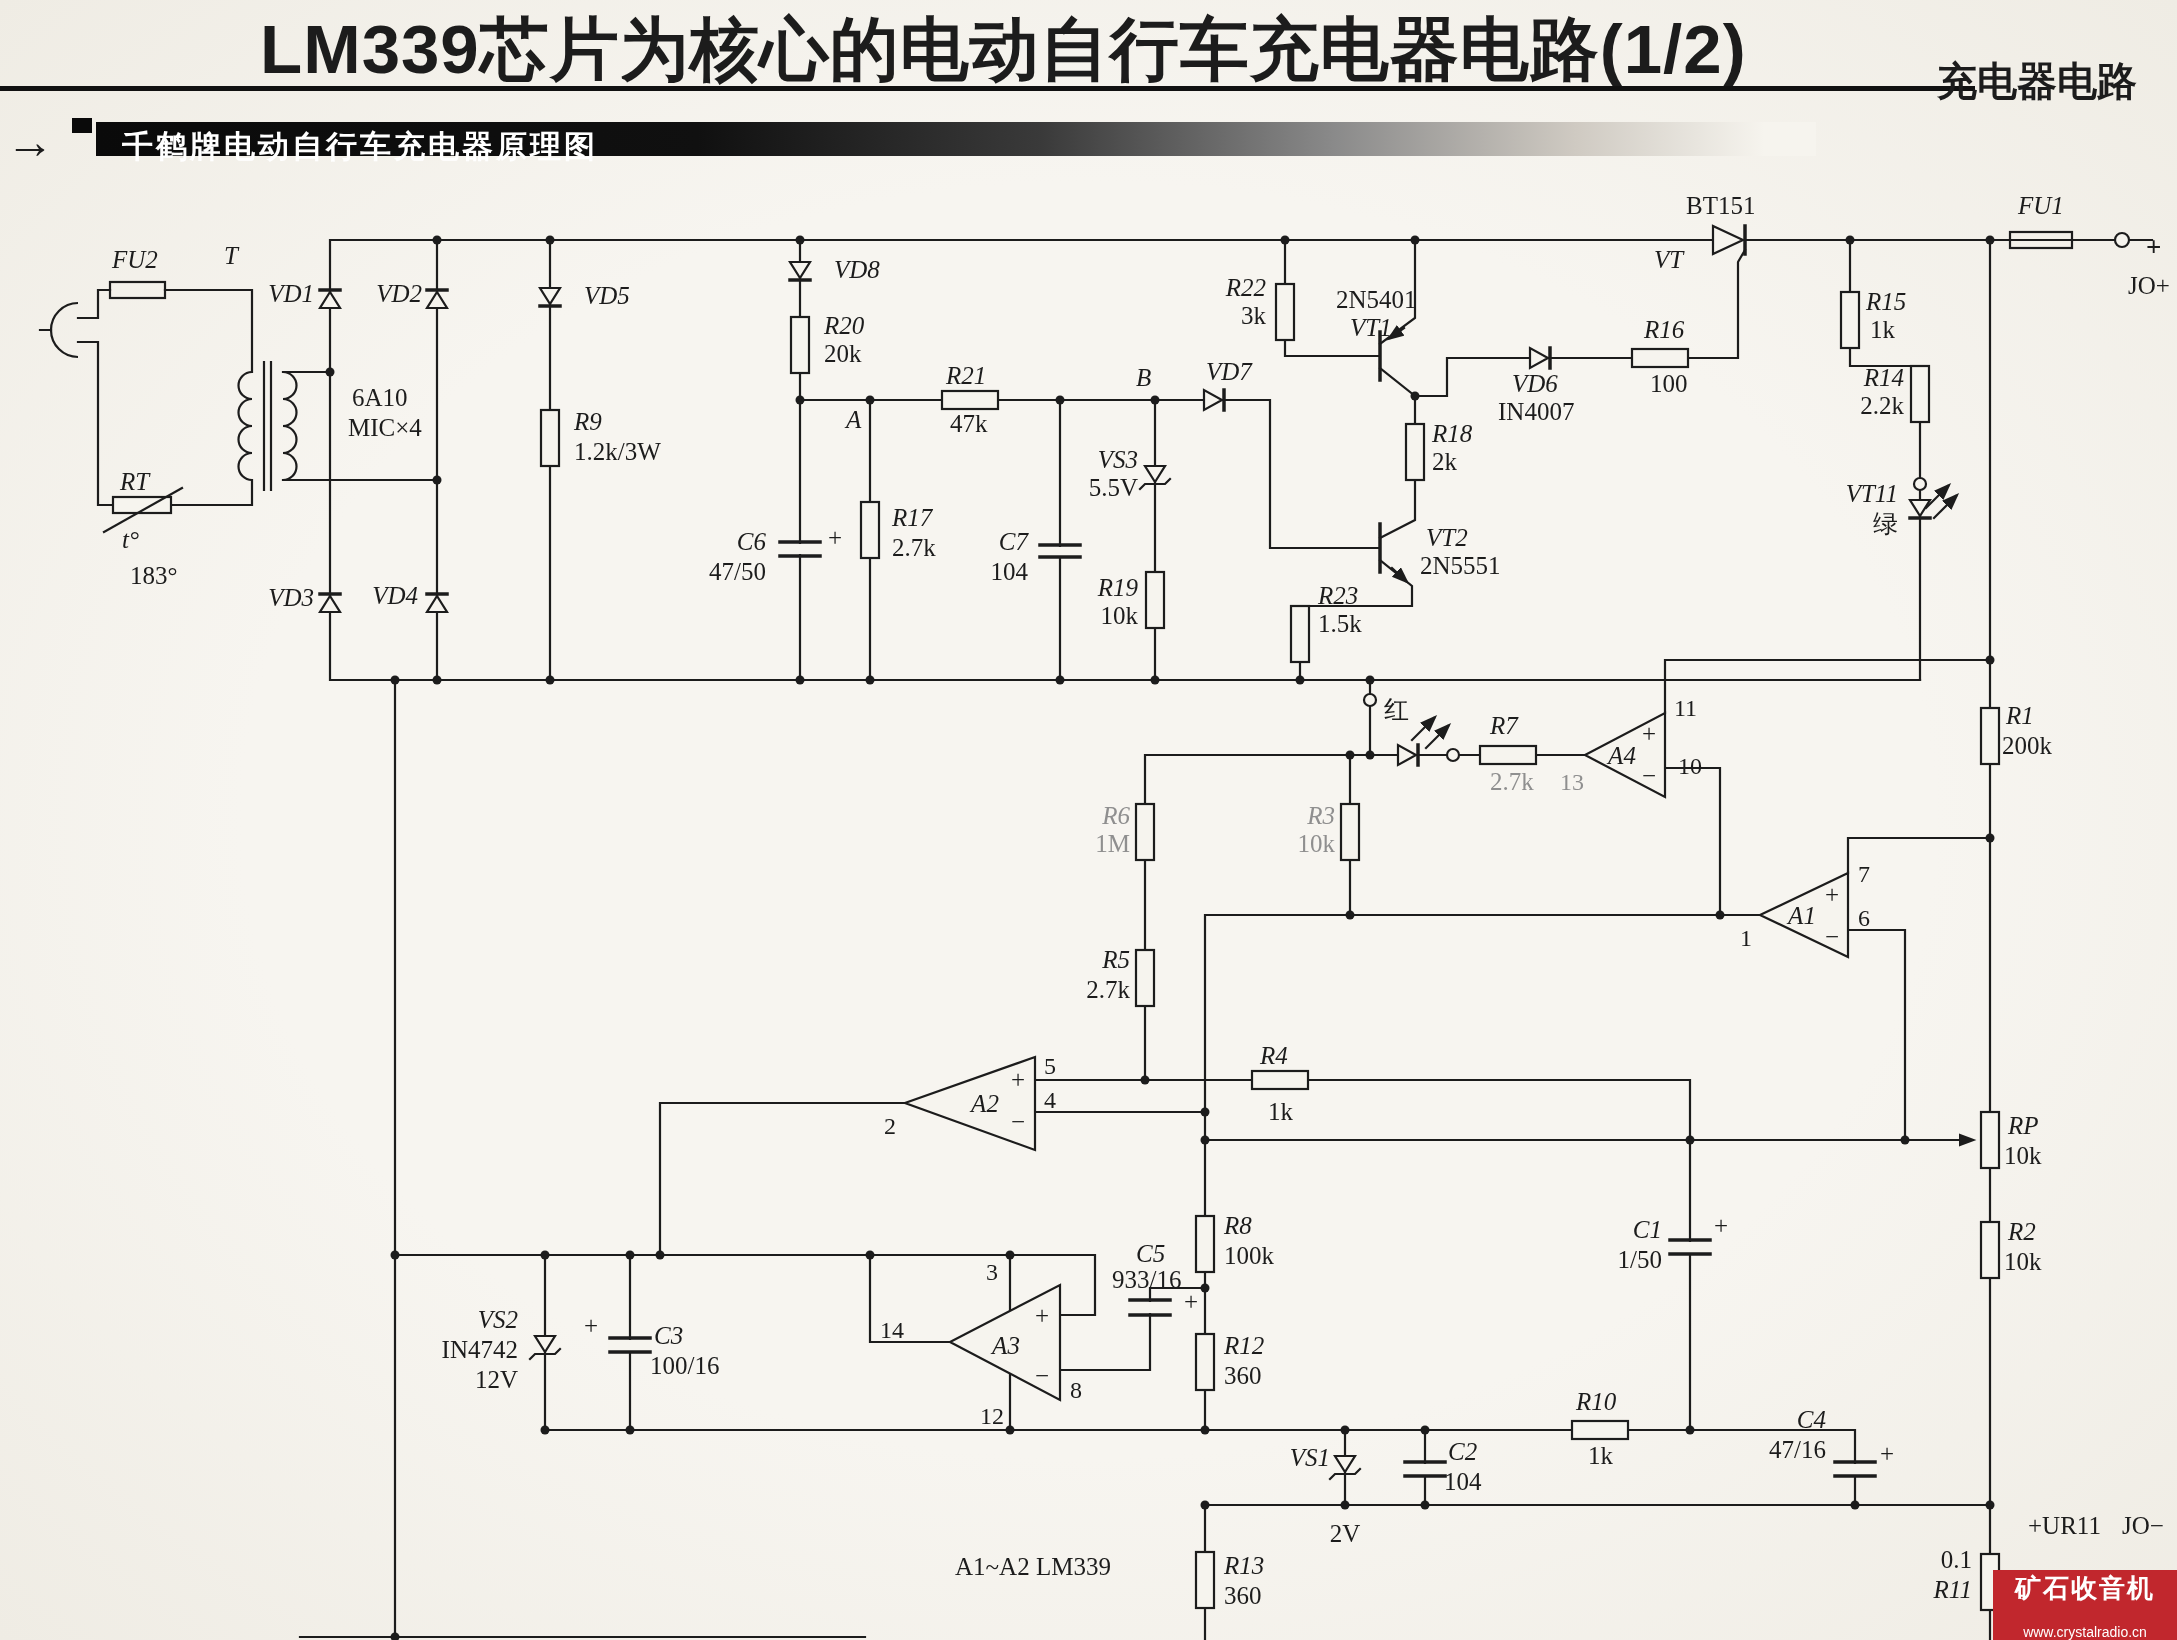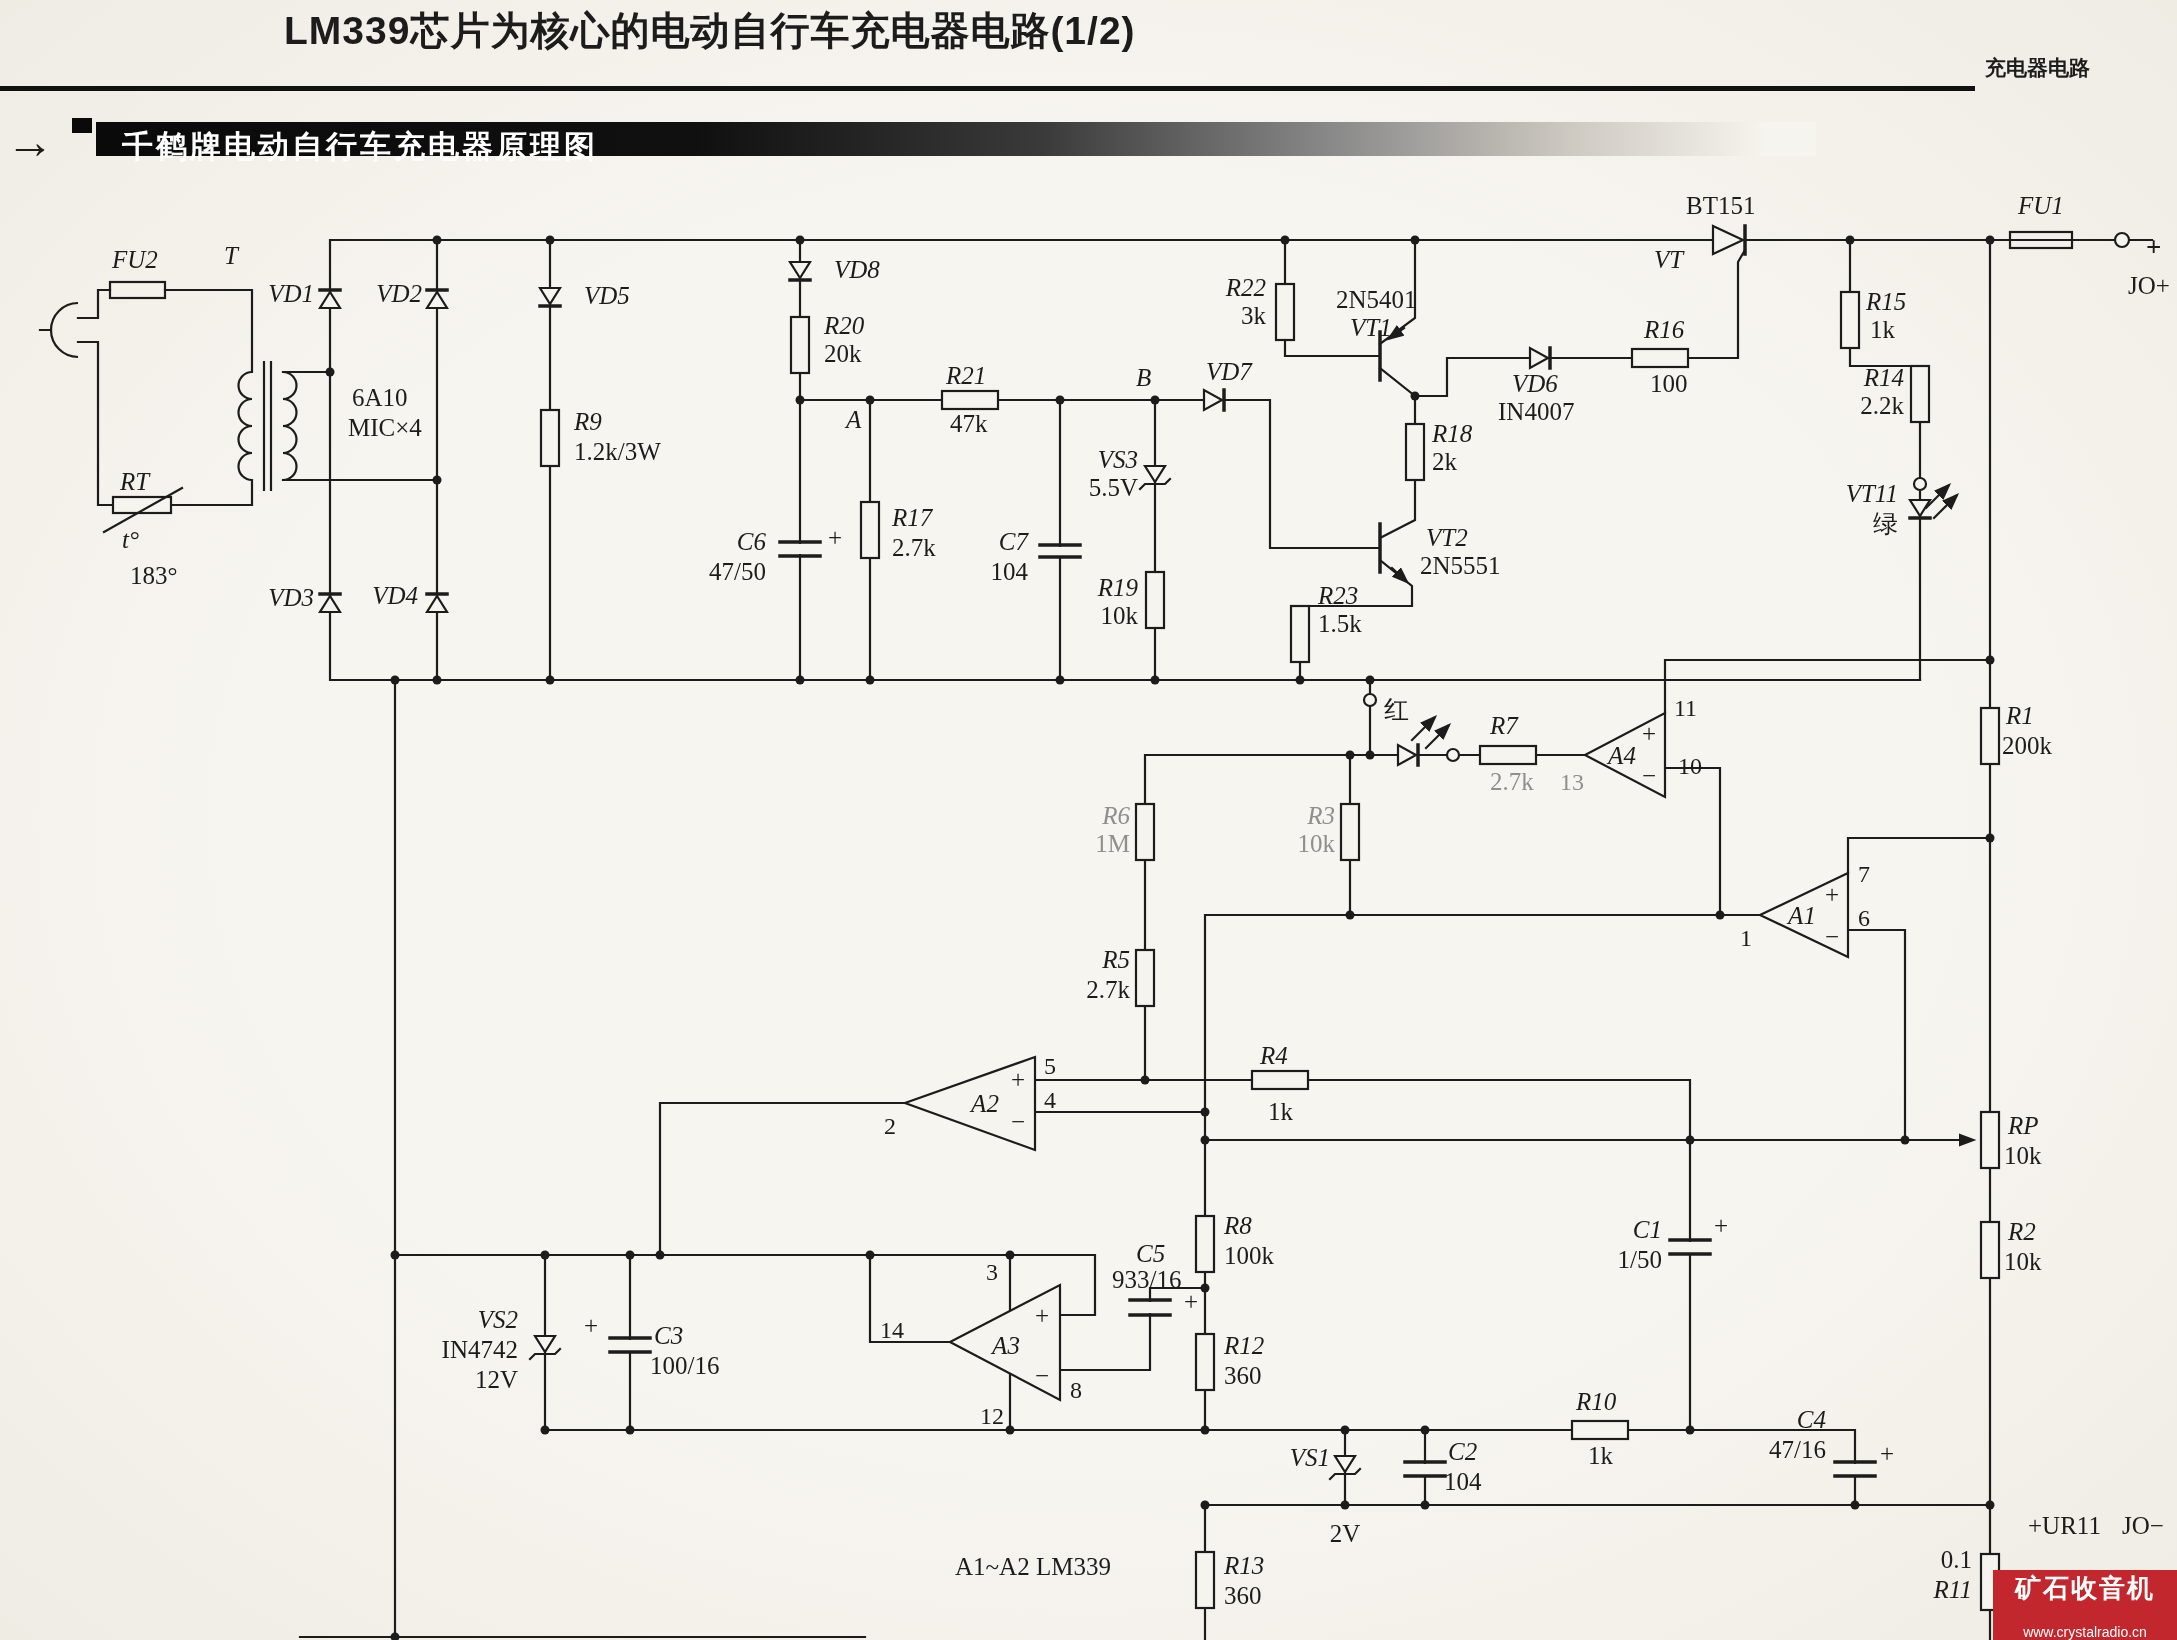--- a/index.html
+++ b/index.html
@@ -3,23 +3,23 @@
 <meta charset="utf-8">
 <style>
   html,body{margin:0;padding:0;}
   body{
     width:2177px;height:1640px;position:relative;overflow:hidden;
     background:radial-gradient(ellipse at center,#f7f5f0 55%,#efece4 100%);
     font-family:"Liberation Serif",serif;color:#1c1c1c;
   }
   #schem{position:absolute;left:0;top:0;z-index:0;}
   .hdr{position:absolute;z-index:1;}
-  #title{left:284px;top:4px;font-family:"Liberation Sans",sans-serif;font-weight:bold;font-size:39px;letter-spacing:1px;}
+  #title{left:260px;top:4px;font-family:"Liberation Sans",sans-serif;font-weight:bold;font-size:69px;letter-spacing:1px;}
   #rule{left:0;top:86px;width:1975px;height:5px;background:#111;}
-  #corner{left:1985px;top:54px;font-family:Liberation Sans, sans-serif;font-weight:bold;font-size:21px;}
+  #corner{left:1937px;top:54px;font-family:Liberation Sans, sans-serif;font-weight:bold;font-size:40px;}
   #arrow{left:6px;top:114px;font-family:"Liberation Sans",sans-serif;font-weight:bold;font-size:48px;}
   #bmark{left:72px;top:118px;width:20px;height:15px;background:#0a0a0a;}
   #banner{left:96px;top:122px;width:1720px;height:34px;
     background:linear-gradient(90deg,#0a0a0a 0%,#101010 35%,#3a3a3a 55%,#8a8a8a 72%,#cfcac2 86%,#f6f4ee 97%);}
   #banner span{display:inline-block;padding-left:26px;line-height:50px;color:#fff;
     font-family:"Liberation Sans",sans-serif;font-weight:bold;font-size:31px;letter-spacing:3px;}
   #wm{left:1993px;top:1570px;width:184px;height:70px;background:#c1272d;color:#fff;z-index:2;
     display:flex;flex-direction:column;justify-content:center;align-items:center;font-family:"Liberation Sans",sans-serif;}
   #wm .n{font-weight:bold;font-size:26px;letter-spacing:2px;}
   #wm .u{font-size:14px;margin-top:18px;}

